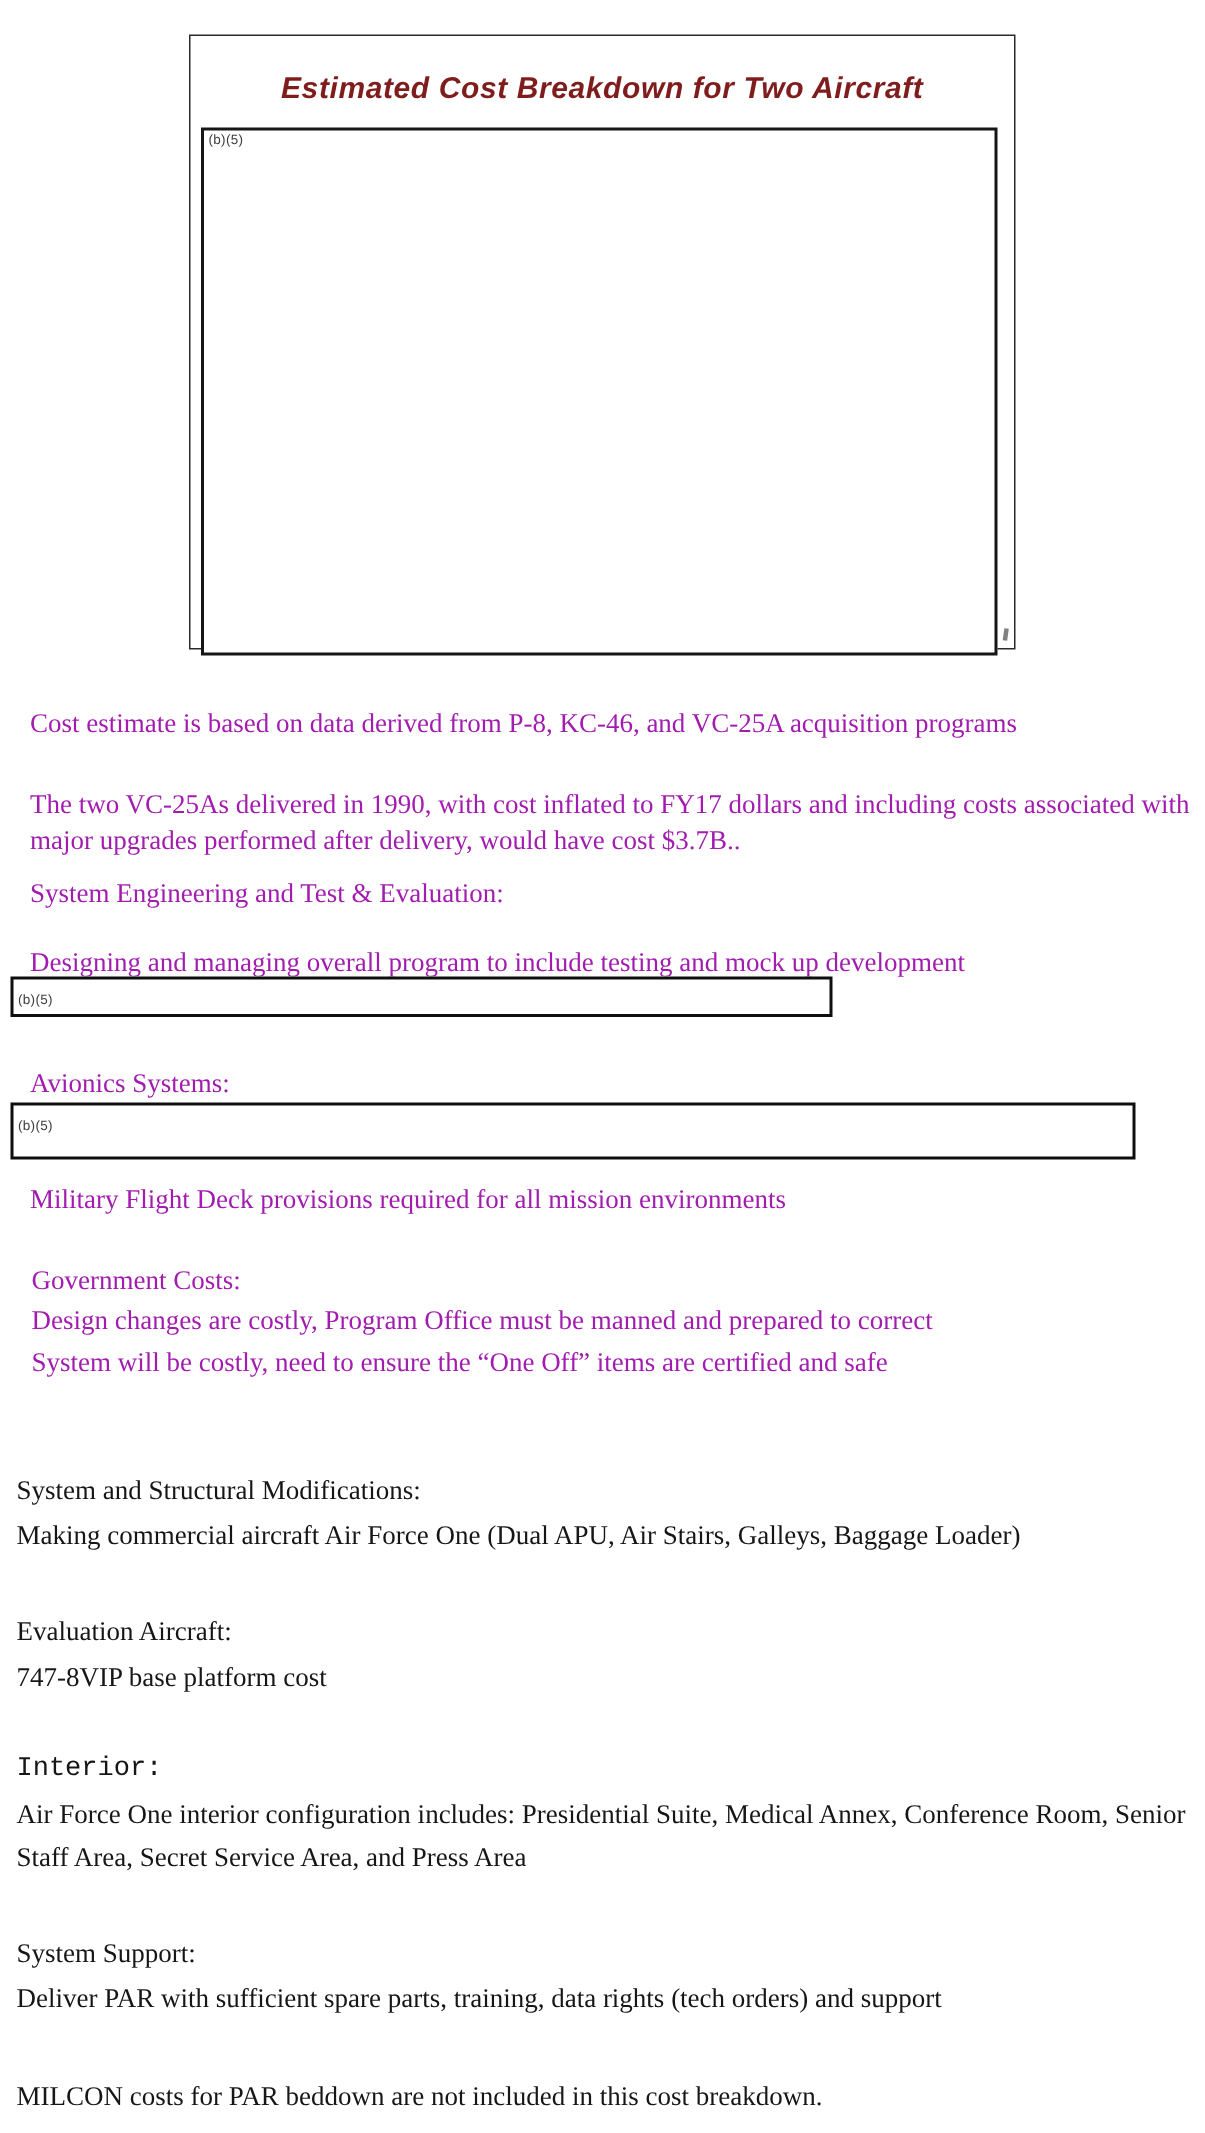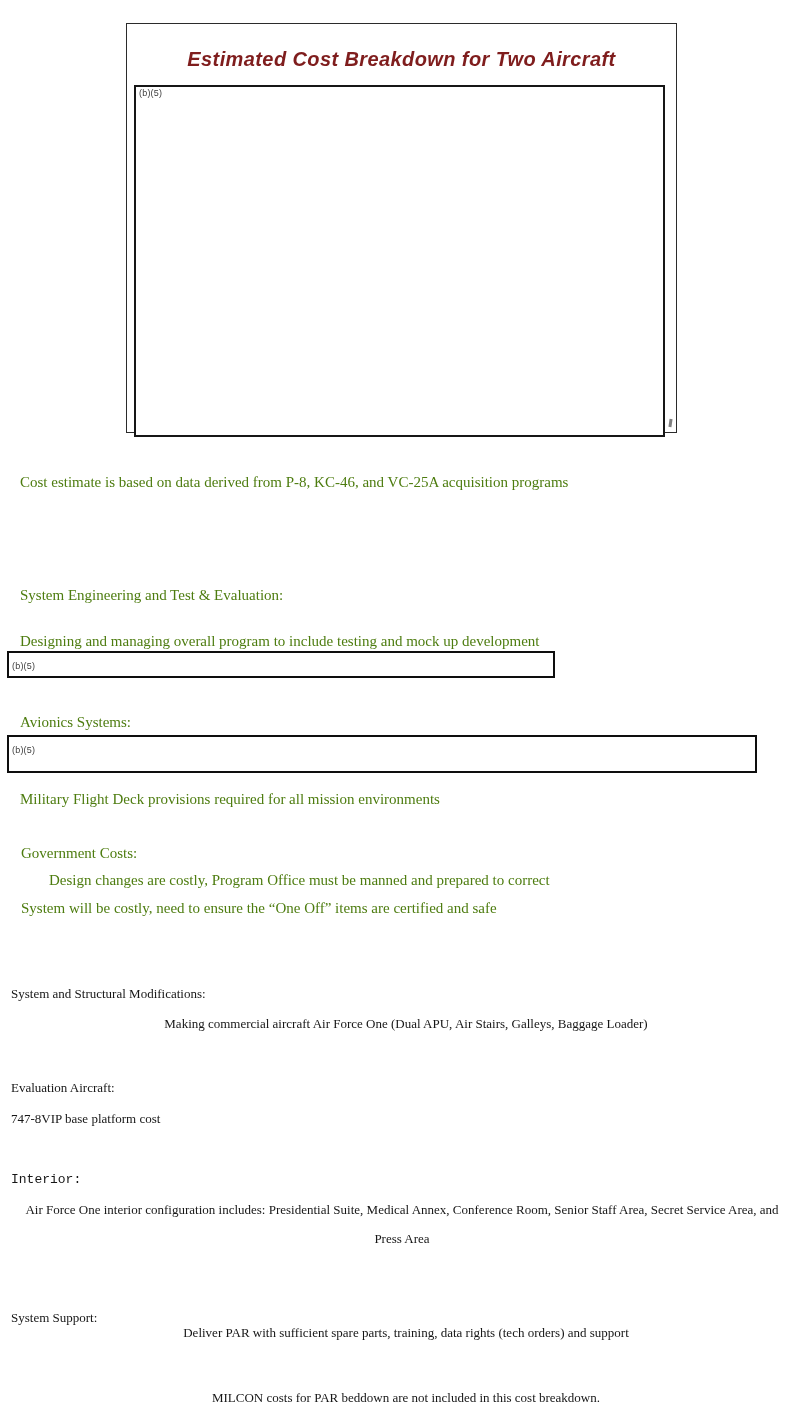--- a/index.html
+++ b/index.html
@@ -71,67 +71,67 @@
     opacity: 0.75;
     transform: rotate(8deg);
   }
 
   
   .blk {
     position: absolute;
     line-height: 24px;
   }
   .small-text {
-    font-size: 15px;
-    color: #4d7c0f;
+    font-size: 18px;
+    color: #a21caf;
   }
   .big-text {
-    font-size: 13px;
+    font-size: 18px;
     line-height: 29px;
     color: #161616;
-    text-align: center;
   }
 
   .pos-intro1      { left: 20px; top: 470px; width: 770px; }
   .pos-intro2      { left: 20px; top: 524px; width: 778px; }
   .pos-sete-h      { left: 20px; top: 583px; }
   .pos-sete-b      { left: 20px; top: 629px; }
   .pos-redact1     { left: 7px;  top: 651px; width: 548px; height: 27px;
                      border: 2px solid #0e0e0e; box-sizing: border-box; background:#fff; }
   .pos-avionics-h  { left: 20px; top: 710px; }
   .pos-redact2     { left: 7px;  top: 735px; width: 750px; height: 38px;
                      border: 2px solid #0e0e0e; box-sizing: border-box; background:#fff; }
   .pos-military    { left: 20px; top: 787px; }
   .pos-gov-h       { left: 21px; top: 841px; }
-  .pos-gov-1       { left: 21px; top: 868px; margin-left: 28px; }
+  .pos-gov-1       { left: 21px; top: 868px; }
   .pos-gov-2       { left: 21px; top: 896px; }
   .pos-gov-3       { left: 21px; top: 923px; }
   .pos-mods-h      { left: 11px; top: 979px; }
   .pos-mods-b      { left: 11px; top: 1009px; width: 790px; }
   .pos-comm-h      { left: 11px; top: 1073px; }
   .pos-comm-b      { left: 11px; top: 1104px; }
   .pos-int-h       { left: 11px; top: 1165px; font-family: Liberation Mono, monospace; }
   .pos-int-b       { left: 11px; top: 1195px; width: 782px; }
-  .pos-sup-h       { left: 11px; top: 1288px; margin-top: 15px; }
+  .pos-sup-h       { left: 11px; top: 1288px; }
   .pos-sup-b       { left: 11px; top: 1318px; width: 790px; }
   .pos-milcon      { left: 11px; top: 1383px; width: 790px; }
 </style>
 </head>
 <body>
 
 <div class="page">
 
   <div class="fig-frame"></div>
   <div class="fig-title">Estimated Cost Breakdown for Two Aircraft</div>
   <div class="fig-redaction">
     <span class="redaction-label">(b)(5)</span>
   </div>
   <div class="artifact"></div>
 
   <div class="blk small-text pos-intro1">Cost estimate is based on data derived from P-8, KC-46, and VC-25A acquisition programs</div>
+  <div class="blk small-text pos-intro2">The two VC-25As delivered in 1990, with cost inflated to FY17 dollars and including costs associated with major upgrades performed after delivery, would have cost $3.7B..</div>
 
   <div class="blk small-text pos-sete-h">System Engineering and Test &amp; Evaluation:</div>
   <div class="blk small-text pos-sete-b">Designing and managing overall program to include testing and mock up development</div>
   <div class="blk pos-redact1">
     <span class="redaction-label">(b)(5)</span>
   </div>
 
   <div class="blk small-text pos-avionics-h">Avionics Systems:</div>
   <div class="blk pos-redact2">
     <span class="redaction-label">(b)(5)</span>

